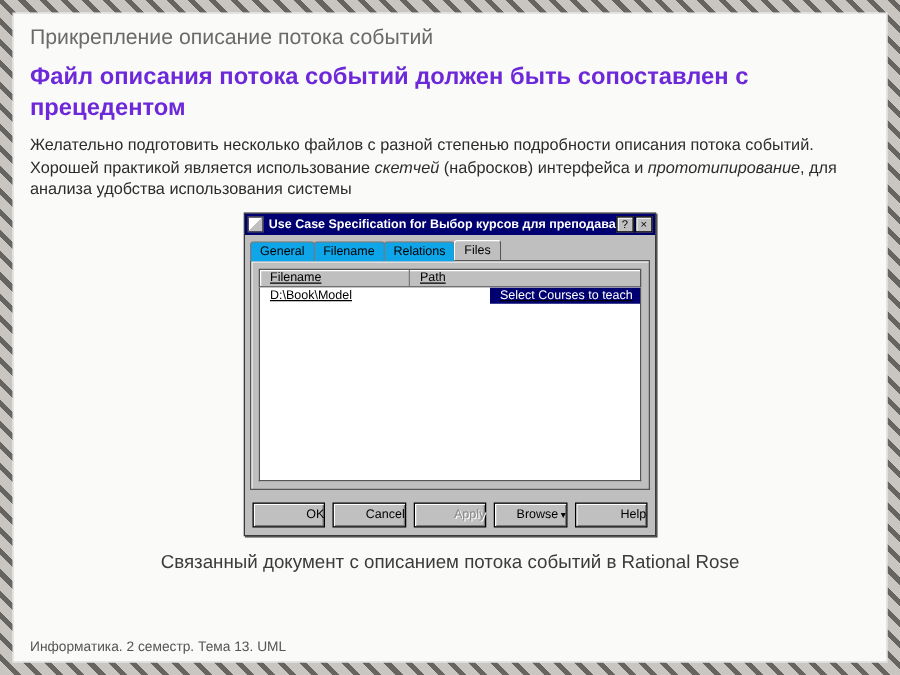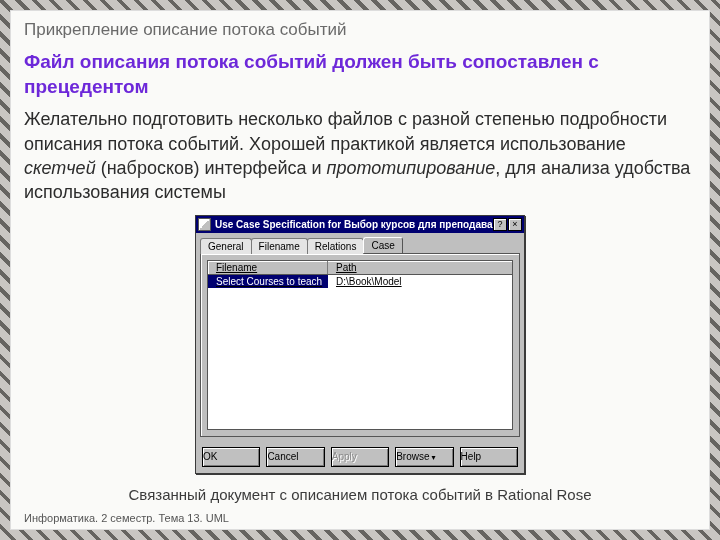--- a/index.html
+++ b/index.html
@@ -25,21 +25,21 @@
     padding: 4px 0 6px 0;
   }
   .lead {
     font-size: 19px;
     font-weight: bold;
     color: #6d28d9;
     margin: 4px 0 8px 0;
     line-height: 1.3;
   }
   .body {
-    font-size: 18px;
+    font-size: 13px;
     color: #2c2c2c;
     line-height: 1.35;
     margin-bottom: 10px;
   }
   .body em { font-style: italic; }
   .figure-wrap {
     display: flex;
     justify-content: center;
     margin-top: 4px;
   }
@@ -78,21 +78,21 @@
     text-align: center;
     color: #000;
   }
   .tabstrip {
     display: flex;
     padding: 4px 4px 0 4px;
     gap: 0;
   }
   .tab {
     padding: 2px 7px 2px 7px;
-    background: #e5e5e5;
+    background: #0ea5e9;
     border: 1px solid #7a7a7a;
     border-bottom: none;
     border-radius: 3px 3px 0 0;
     font-size: 10px;
     position: relative;
     top: 1px;
     margin-right: -1px;
   }
   .tab.active {
     background: #bfbfbf;
@@ -142,21 +142,21 @@
     justify-content: center;
     gap: 6px;
     padding: 6px;
   }
   .btn {
     width: 61px; height: 20px;
     background: #c0c0c0;
     border: 1px solid #000;
     box-shadow: inset 1px 1px 0 #fff, inset -1px -1px 0 #7a7a7a;
     font-size: 10px;
-    text-align: left;
+    text-align: right;
     line-height: 18px;
   }
   .btn.disabled { color: #8a8a8a; text-shadow: 1px 1px 0 #fff; }
   .caret { font-size: 8px; margin-left: 2px; }
   .caption2 {
     text-align: center;
     font-size: 15px;
     color: #3b3b3b;
     margin-top: 12px;
   }
@@ -184,31 +184,31 @@
         <div class="caption">Use Case Specification for Выбор курсов для преподавания</div>
         <div class="winbtns">
           <div class="winbtn">?</div>
           <div class="winbtn">×</div>
         </div>
       </div>
       <div class="tabstrip">
         <div class="tab">General</div>
         <div class="tab">Filename</div>
         <div class="tab">Relations</div>
-        <div class="tab active">Case</div>
+        <div class="tab active">Files</div>
       </div>
       <div class="tabpanel">
         <div class="listhead">
           <div class="col fname">Filename</div>
           <div class="col fpath">Path</div>
         </div>
         <div class="listbody">
           <div class="listrow">
+            <div class="cell fpath">D:\Book\Model</div>
             <div class="cell fname">Select Courses to teach</div>
-            <div class="cell fpath">D:\Book\Model</div>
           </div>
         </div>
       </div>
       <div class="btnrow">
         <div class="btn">OK</div>
         <div class="btn">Cancel</div>
         <div class="btn disabled">Apply</div>
         <div class="btn"><span>Browse</span><span class="caret">▾</span></div>
         <div class="btn">Help</div>
       </div>

